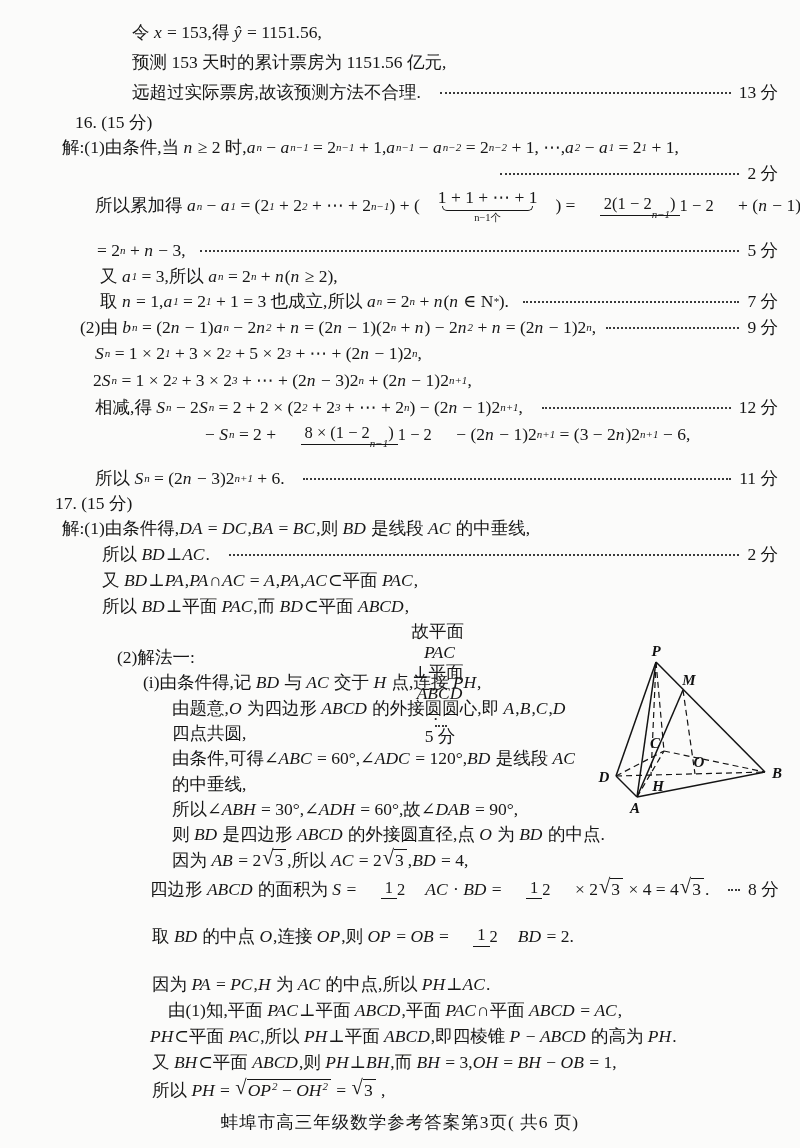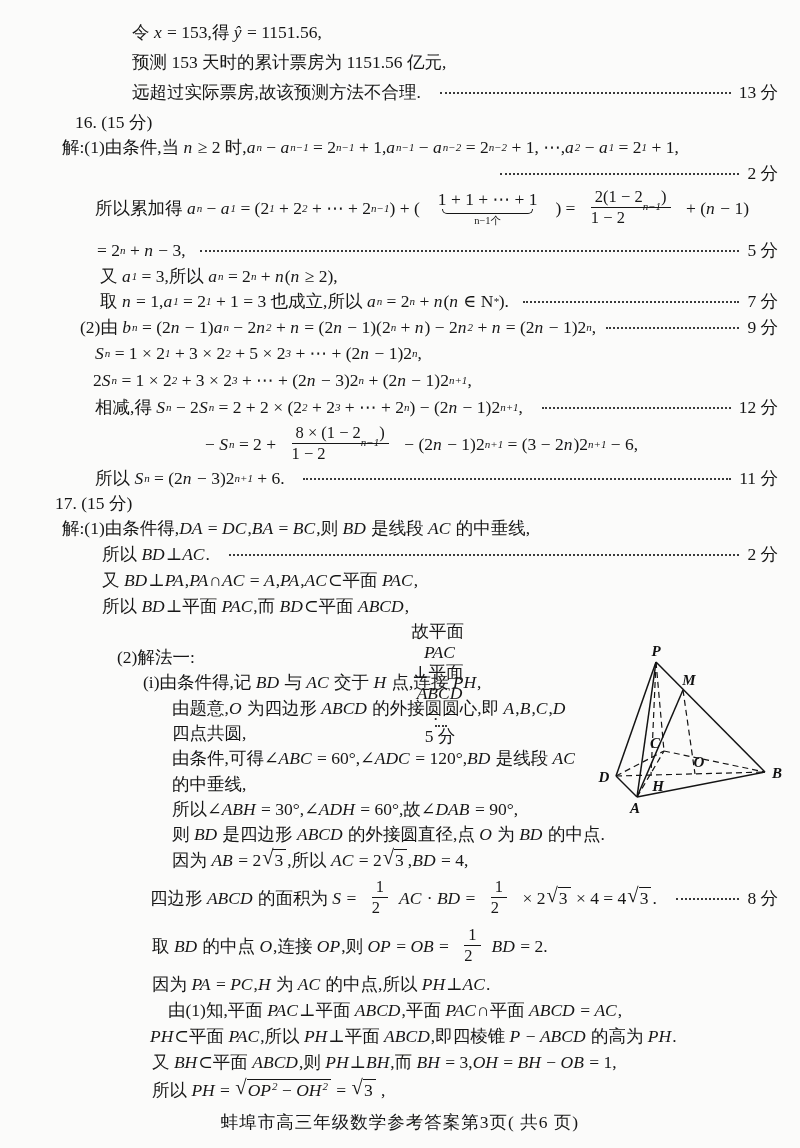--- a/index.html
+++ b/index.html
@@ -7,21 +7,21 @@
     position:relative;width:800px;height:1148px;margin:0 auto;
     background:#fbfbfa;color:#161616;overflow:hidden;
     font-family:"Liberation Serif","DejaVu Serif",serif;
     font-size:17.5px;line-height:1.18;
   }
   .line{position:absolute;display:flex;align-items:center;white-space:pre;}
   .tx{white-space:pre;}
   .it{font-style:italic;padding-right:1px;white-space:pre;}
   sup.sp{font-size:11px;font-style:italic;vertical-align:6px;line-height:0;}
   sub.sb{font-size:11px;font-style:italic;vertical-align:-4px;line-height:0;}
-  .frac{display:inline-flex;flex-direction:column;align-items:flex-start;margin:0 11px;
+  .frac{display:inline-flex;flex-direction:row;align-items:flex-end;margin:0 20px;
         font-size:16.5px;line-height:1.12;}
   .fr-num{border-bottom:1.4px solid #161616;padding:0 4px 1px;display:inline-flex;align-items:flex-end;}
   .fr-den{padding-top:1px;display:inline-flex;}
   .sqrt{display:inline-flex;align-items:flex-start;margin:0 1px;}
   .rad{font-size:1.18em;line-height:1;transform:translateY(-2px);}
   .bod{border-top:1.4px solid #161616;padding:0 3px 0 1px;}
   .ub{display:inline-flex;flex-direction:column;align-items:center;margin:0 16px;line-height:1.05;}
   .ubm{padding:0 2px;}
   .ubb{width:86%;height:4px;border:1.2px solid #161616;border-top:none;border-radius:0 0 6px 6px;}
   .ubl{font-size:10.5px;margin-top:1px;}

